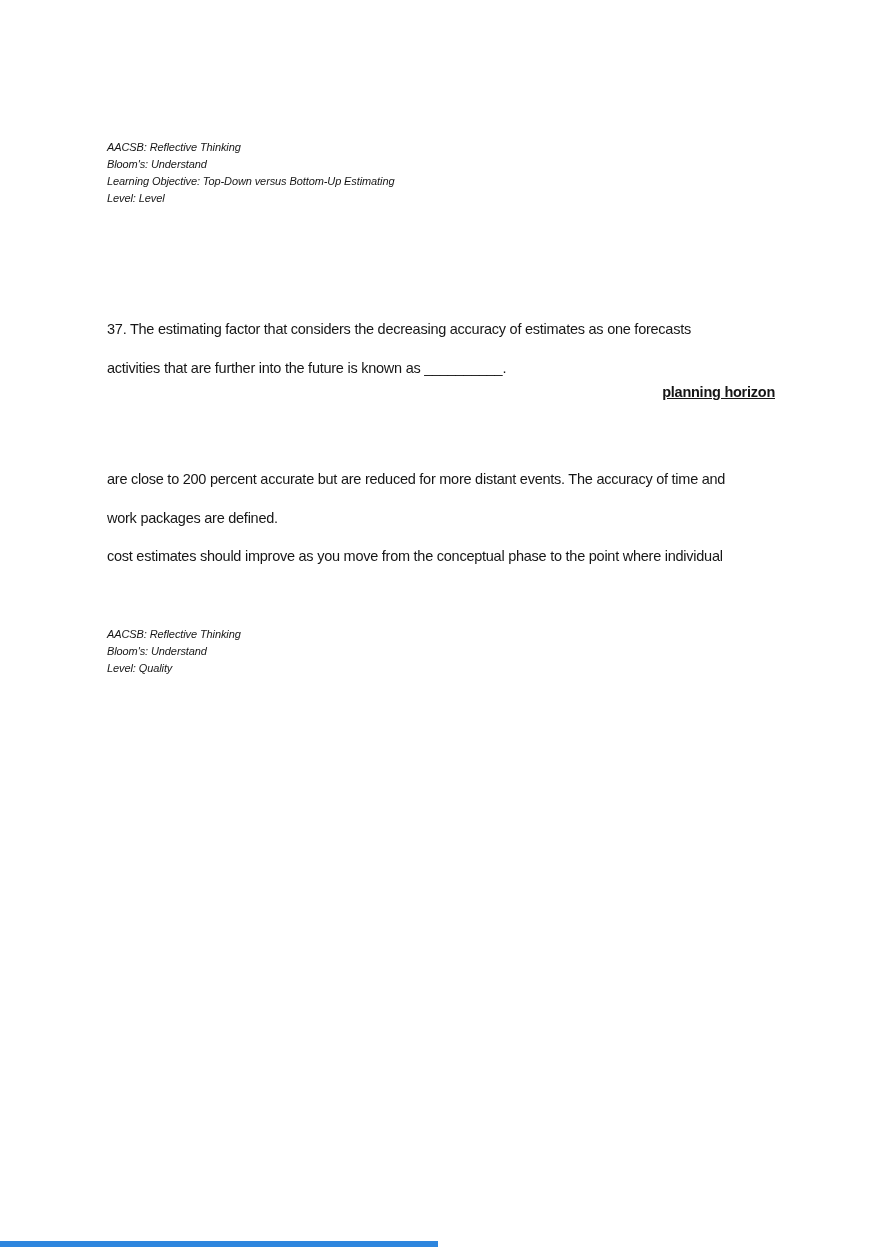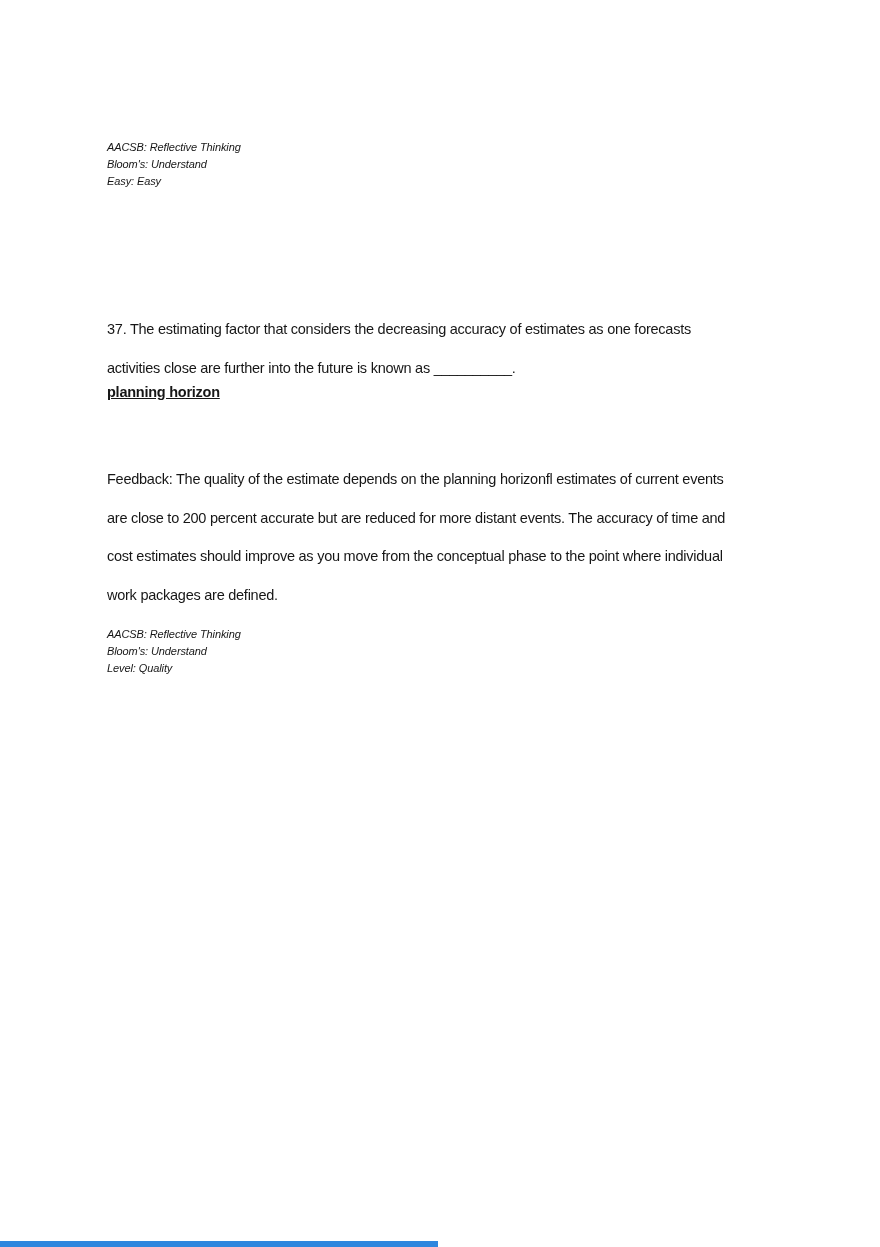--- a/index.html
+++ b/index.html
@@ -39,53 +39,54 @@
     letter-spacing: -0.25px;
     color: var(--text);
   }
   .body-line { white-space: nowrap; margin-top: 15px; }
   .question-block { top: 303px; }
   .answer-line {
     margin-top: 1px;
     font-weight: bold;
     text-decoration: underline;
     white-space: nowrap;
+    text-align: right;
   }
   .feedback-block { top: 453px; }
   .accent-bar {
     position: absolute;
     left: 0;
     bottom: 0;
     width: 438px;
     height: 6px;
     background: var(--accent);
   }
 </style>
 </head>
 <body>
 
 <div class="page">
 
   <div class="content-block meta-block meta-top">
     <div class="meta-line">AACSB: Reflective Thinking</div>
     <div class="meta-line">Bloom's: Understand</div>
-    <div class="meta-line">Easy: Easy</div>
+    <div class="meta-line">Learning Objective: Top-Down versus Bottom-Up Estimating</div>
+    <div class="meta-line">Level: Level</div>
   </div>
 
   <div class="content-block body-text question-block">
     <div class="body-line">37. The estimating factor that considers the decreasing accuracy of estimates as one forecasts</div>
-    <div class="body-line">activities close are further into the future is known as __________.</div>
+    <div class="body-line">activities that are further into the future is known as __________.</div>
     <div class="answer-line">planning horizon</div>
   </div>
 
   <div class="content-block body-text feedback-block">
-    <div class="body-line">Feedback: The quality of the estimate depends on the planning horizonfl estimates of current events</div>
     <div class="body-line">are close to 200 percent accurate but are reduced for more distant events. The accuracy of time and</div>
+    <div class="body-line">work packages are defined.</div>
     <div class="body-line">cost estimates should improve as you move from the conceptual phase to the point where individual</div>
-    <div class="body-line">work packages are defined.</div>
   </div>
 
   <div class="content-block meta-block meta-bottom">
     <div class="meta-line">AACSB: Reflective Thinking</div>
     <div class="meta-line">Bloom's: Understand</div>
     <div class="meta-line">Level: Quality</div>
   </div>
 
   <div class="accent-bar"></div>
 

